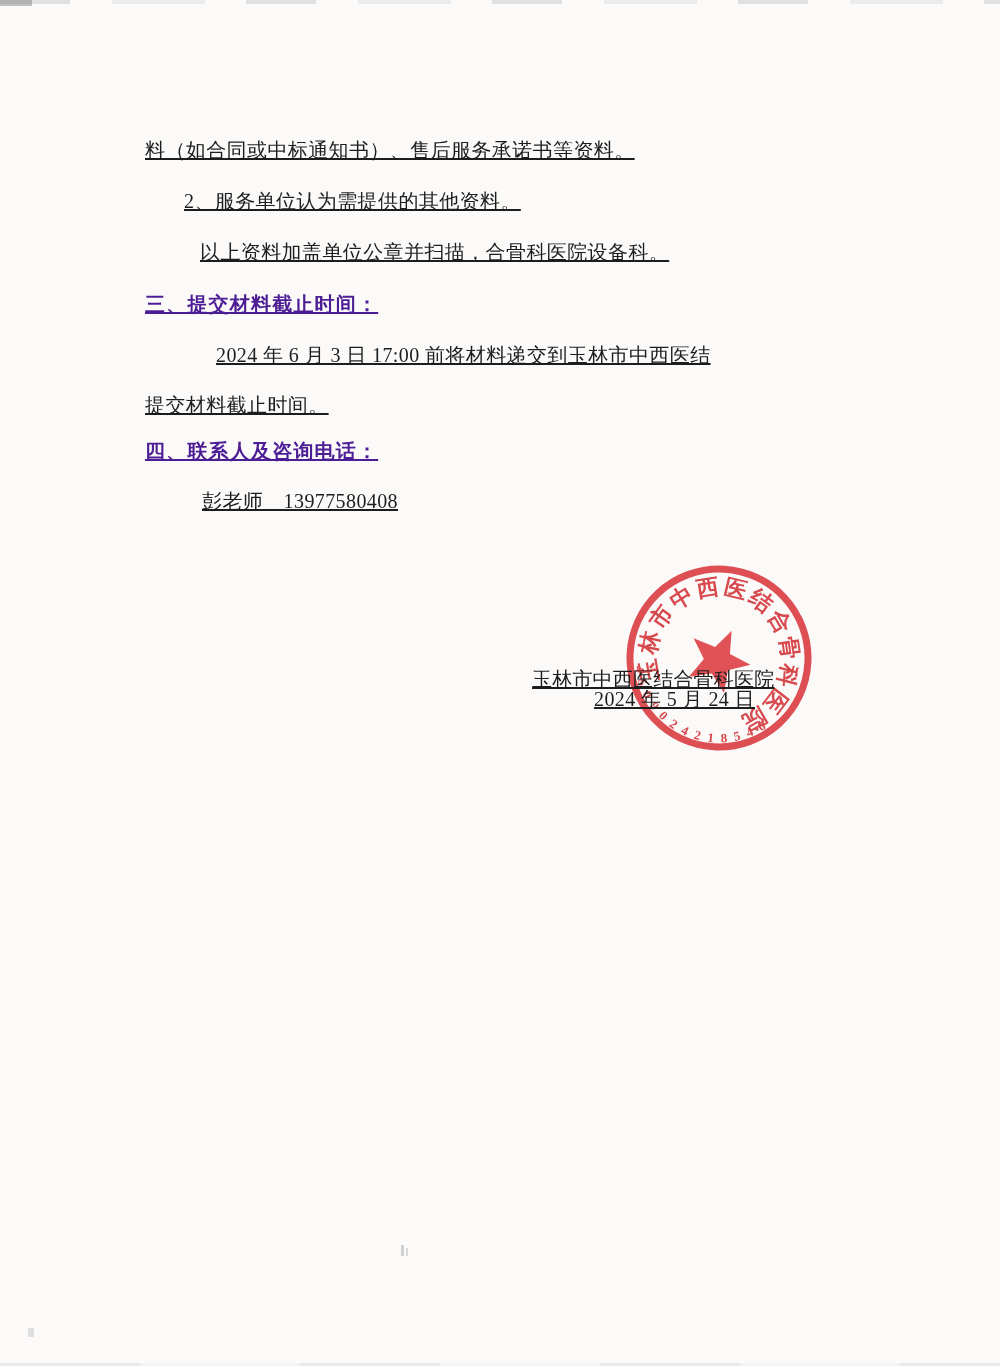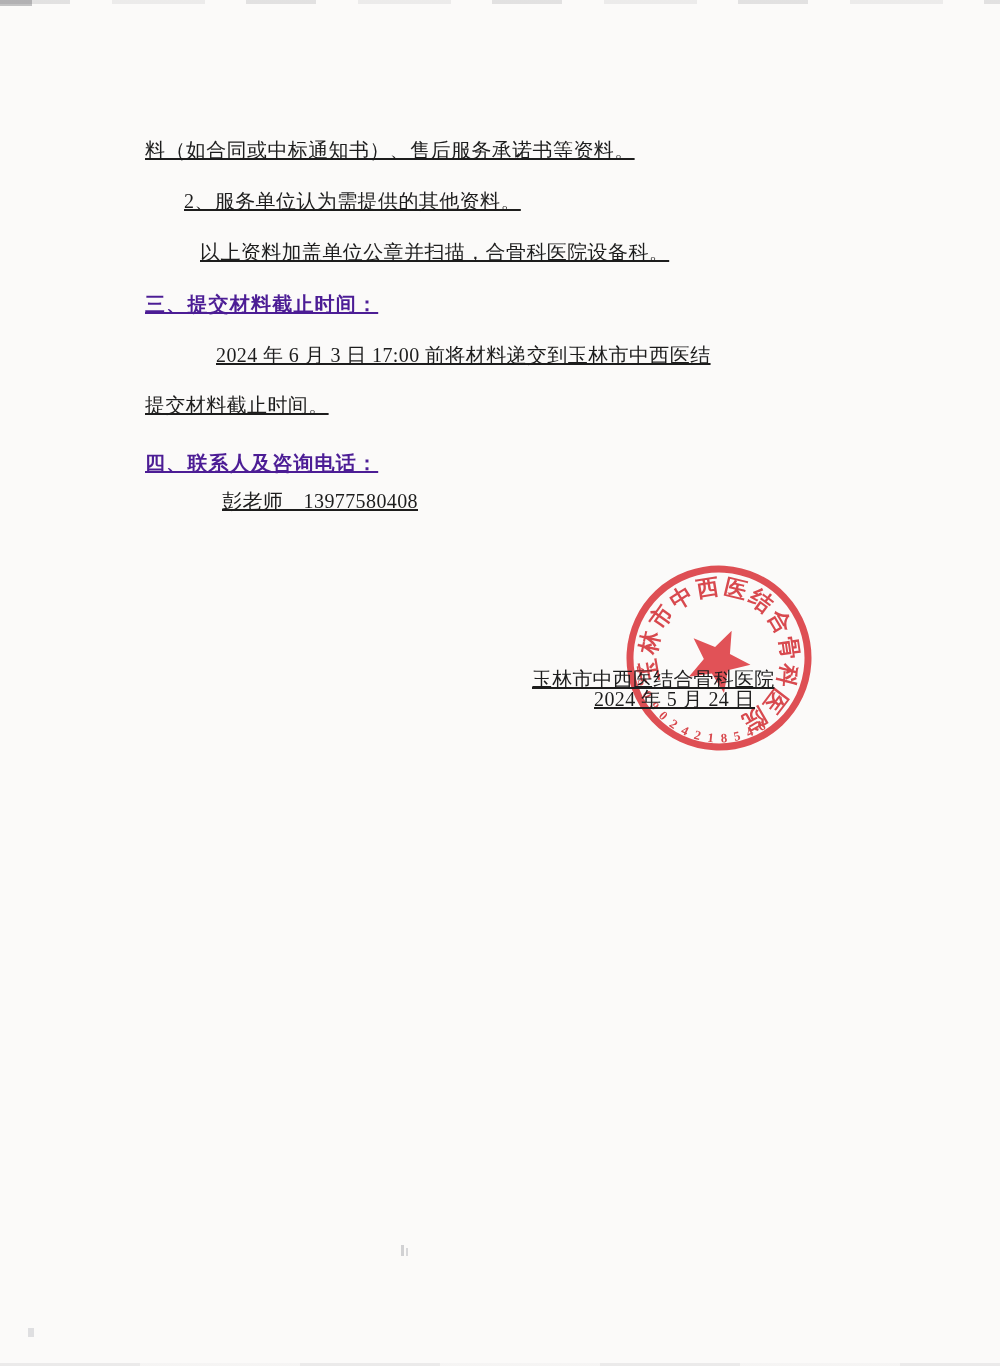--- a/index.html
+++ b/index.html
@@ -9,22 +9,22 @@
     font-family:"Liberation Serif","DejaVu Serif",serif;color:#1d1d1d;
   }
   .line{position:absolute;font-size:20px;line-height:1.15;letter-spacing:.4px;white-space:pre;text-decoration:underline;}
   .heading{font-family:"Liberation Sans","DejaVu Sans",sans-serif;font-weight:700;letter-spacing:1.2px;color:#4c1d95;}
   .l1{left:145px;top:139px;}
   .l2{left:184px;top:190px;}
   .l3{left:200px;top:241px;}
   .l4{left:145px;top:293px;}
   .l5{left:200px;top:344px;margin-left:16px;}
   .l6{left:145px;top:394px;}
-  .l7{left:145px;top:452px;}
-  .l8{left:202px;top:490px;margin-left:20px;}
+  .l7{left:145px;top:440px;}
+  .l8{left:202px;top:490px;}
   .sig-org{left:532px;top:668px;letter-spacing:.2px;z-index:3;}
   .sig-date{left:594px;top:688px;z-index:3;}
   .seal{position:absolute;left:599px;top:538px;width:240px;height:240px;opacity:.93;z-index:2;}
   .seal-char{
     text-anchor:middle;dominant-baseline:central;
     font-family:"Liberation Serif","DejaVu Serif",serif;
     font-weight:700;font-size:22.5px;
   }
   .seal-digit{
     text-anchor:middle;dominant-baseline:central;

